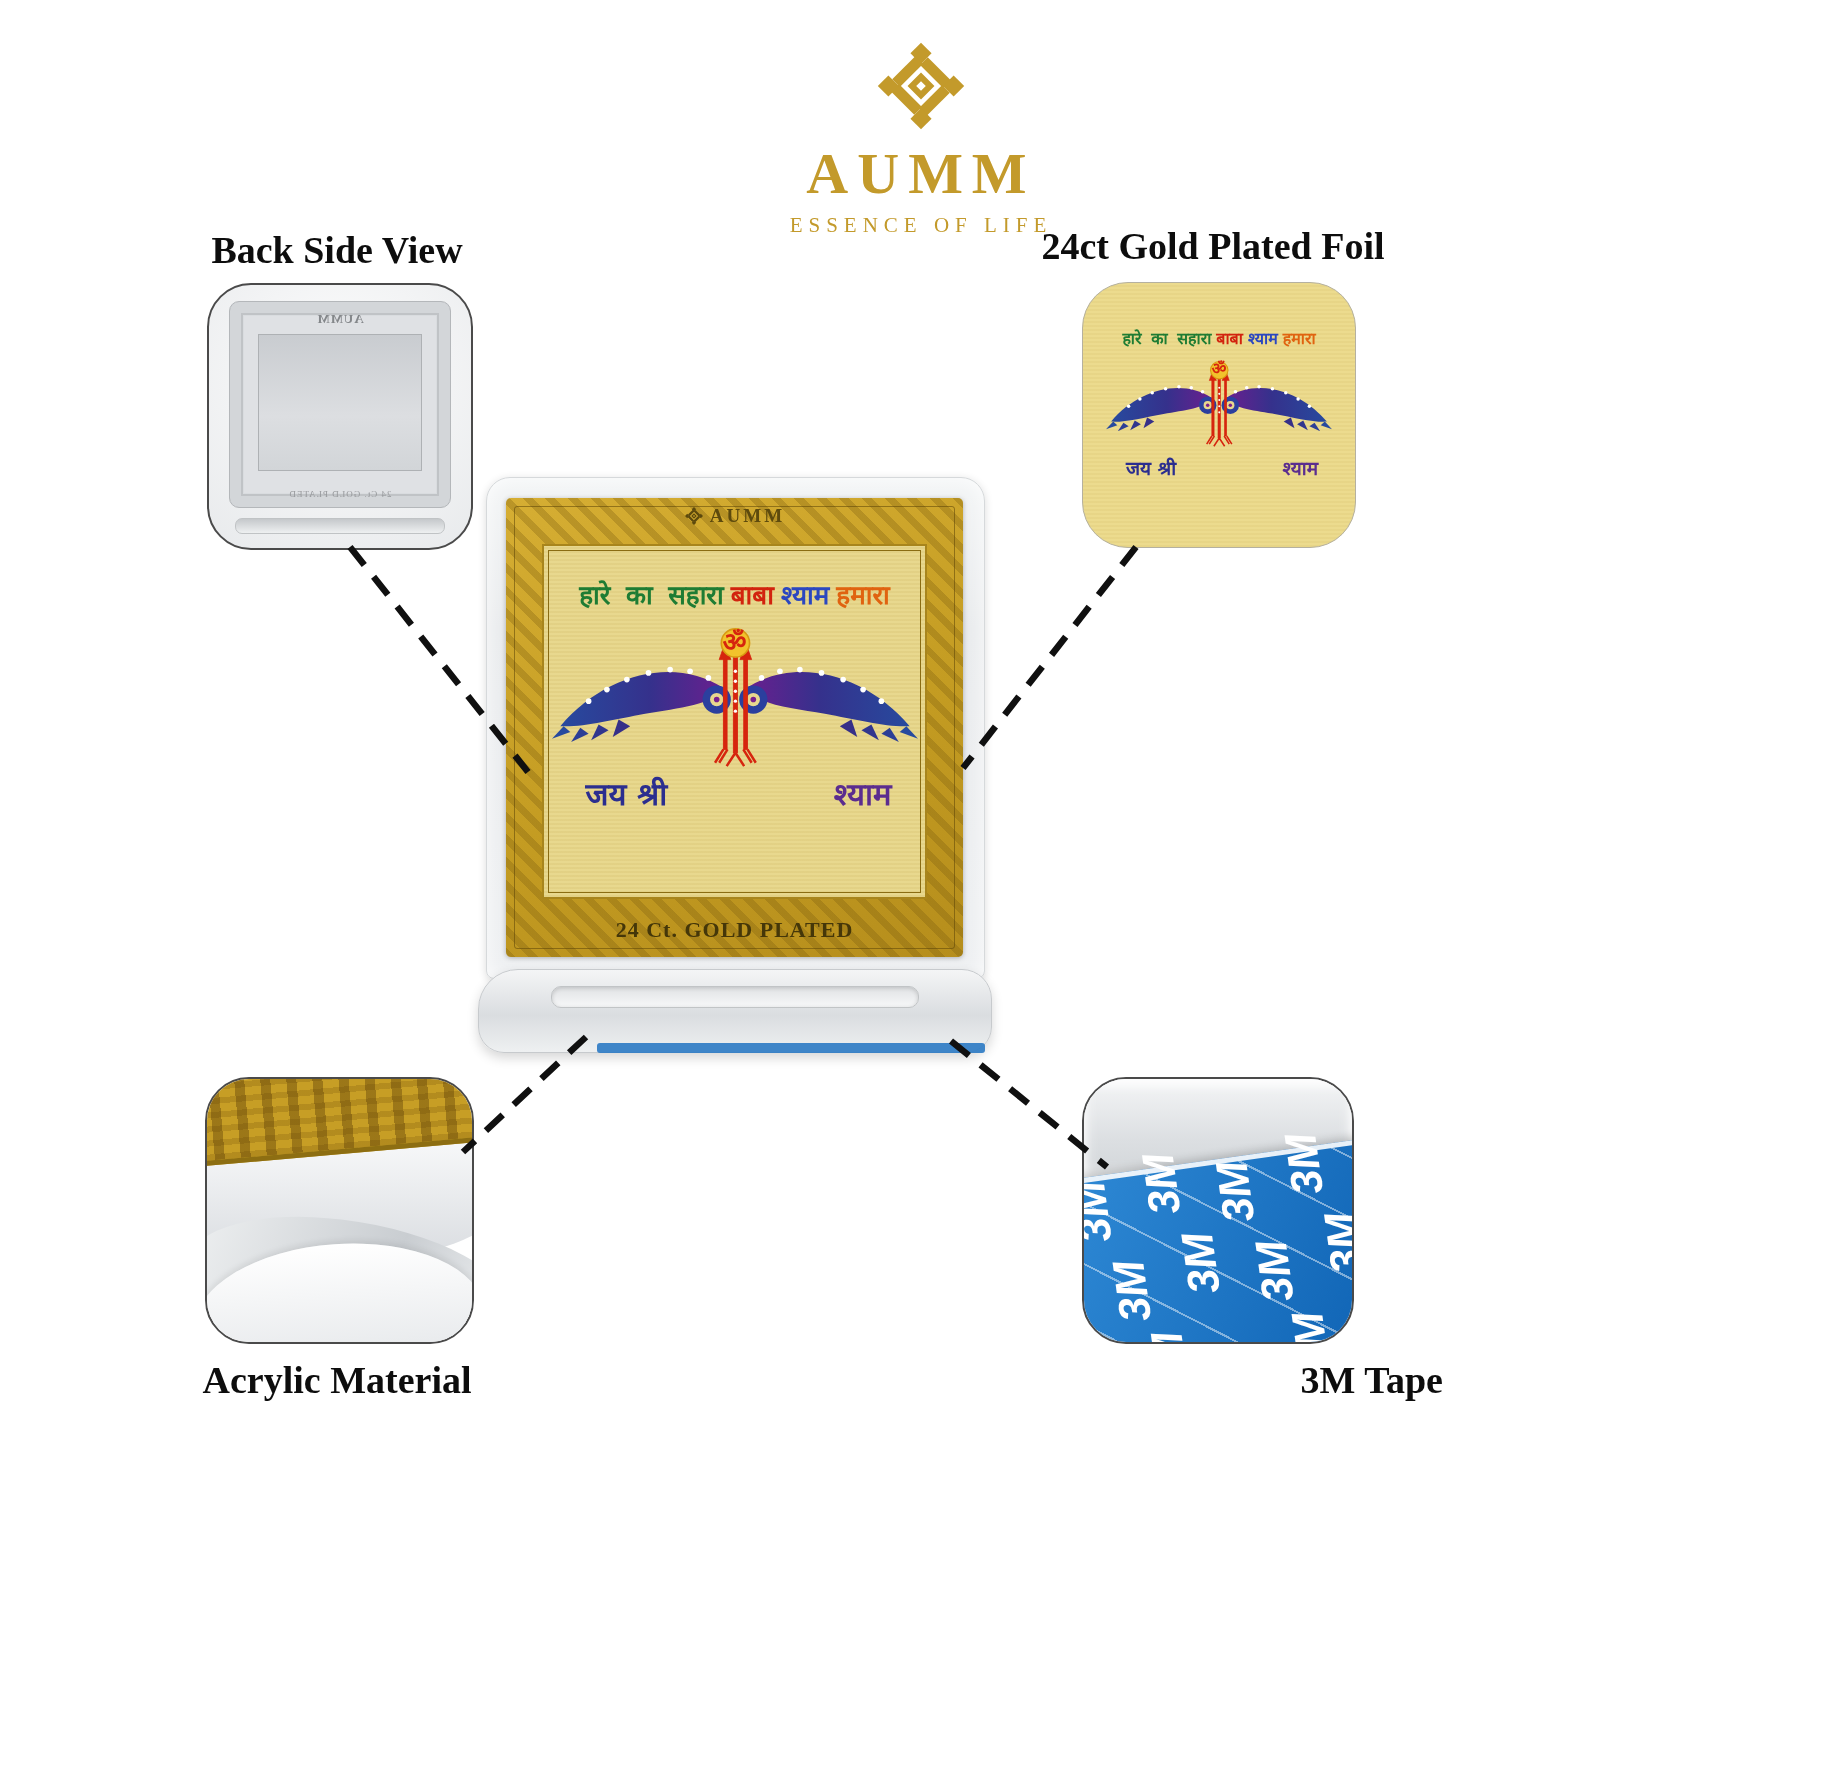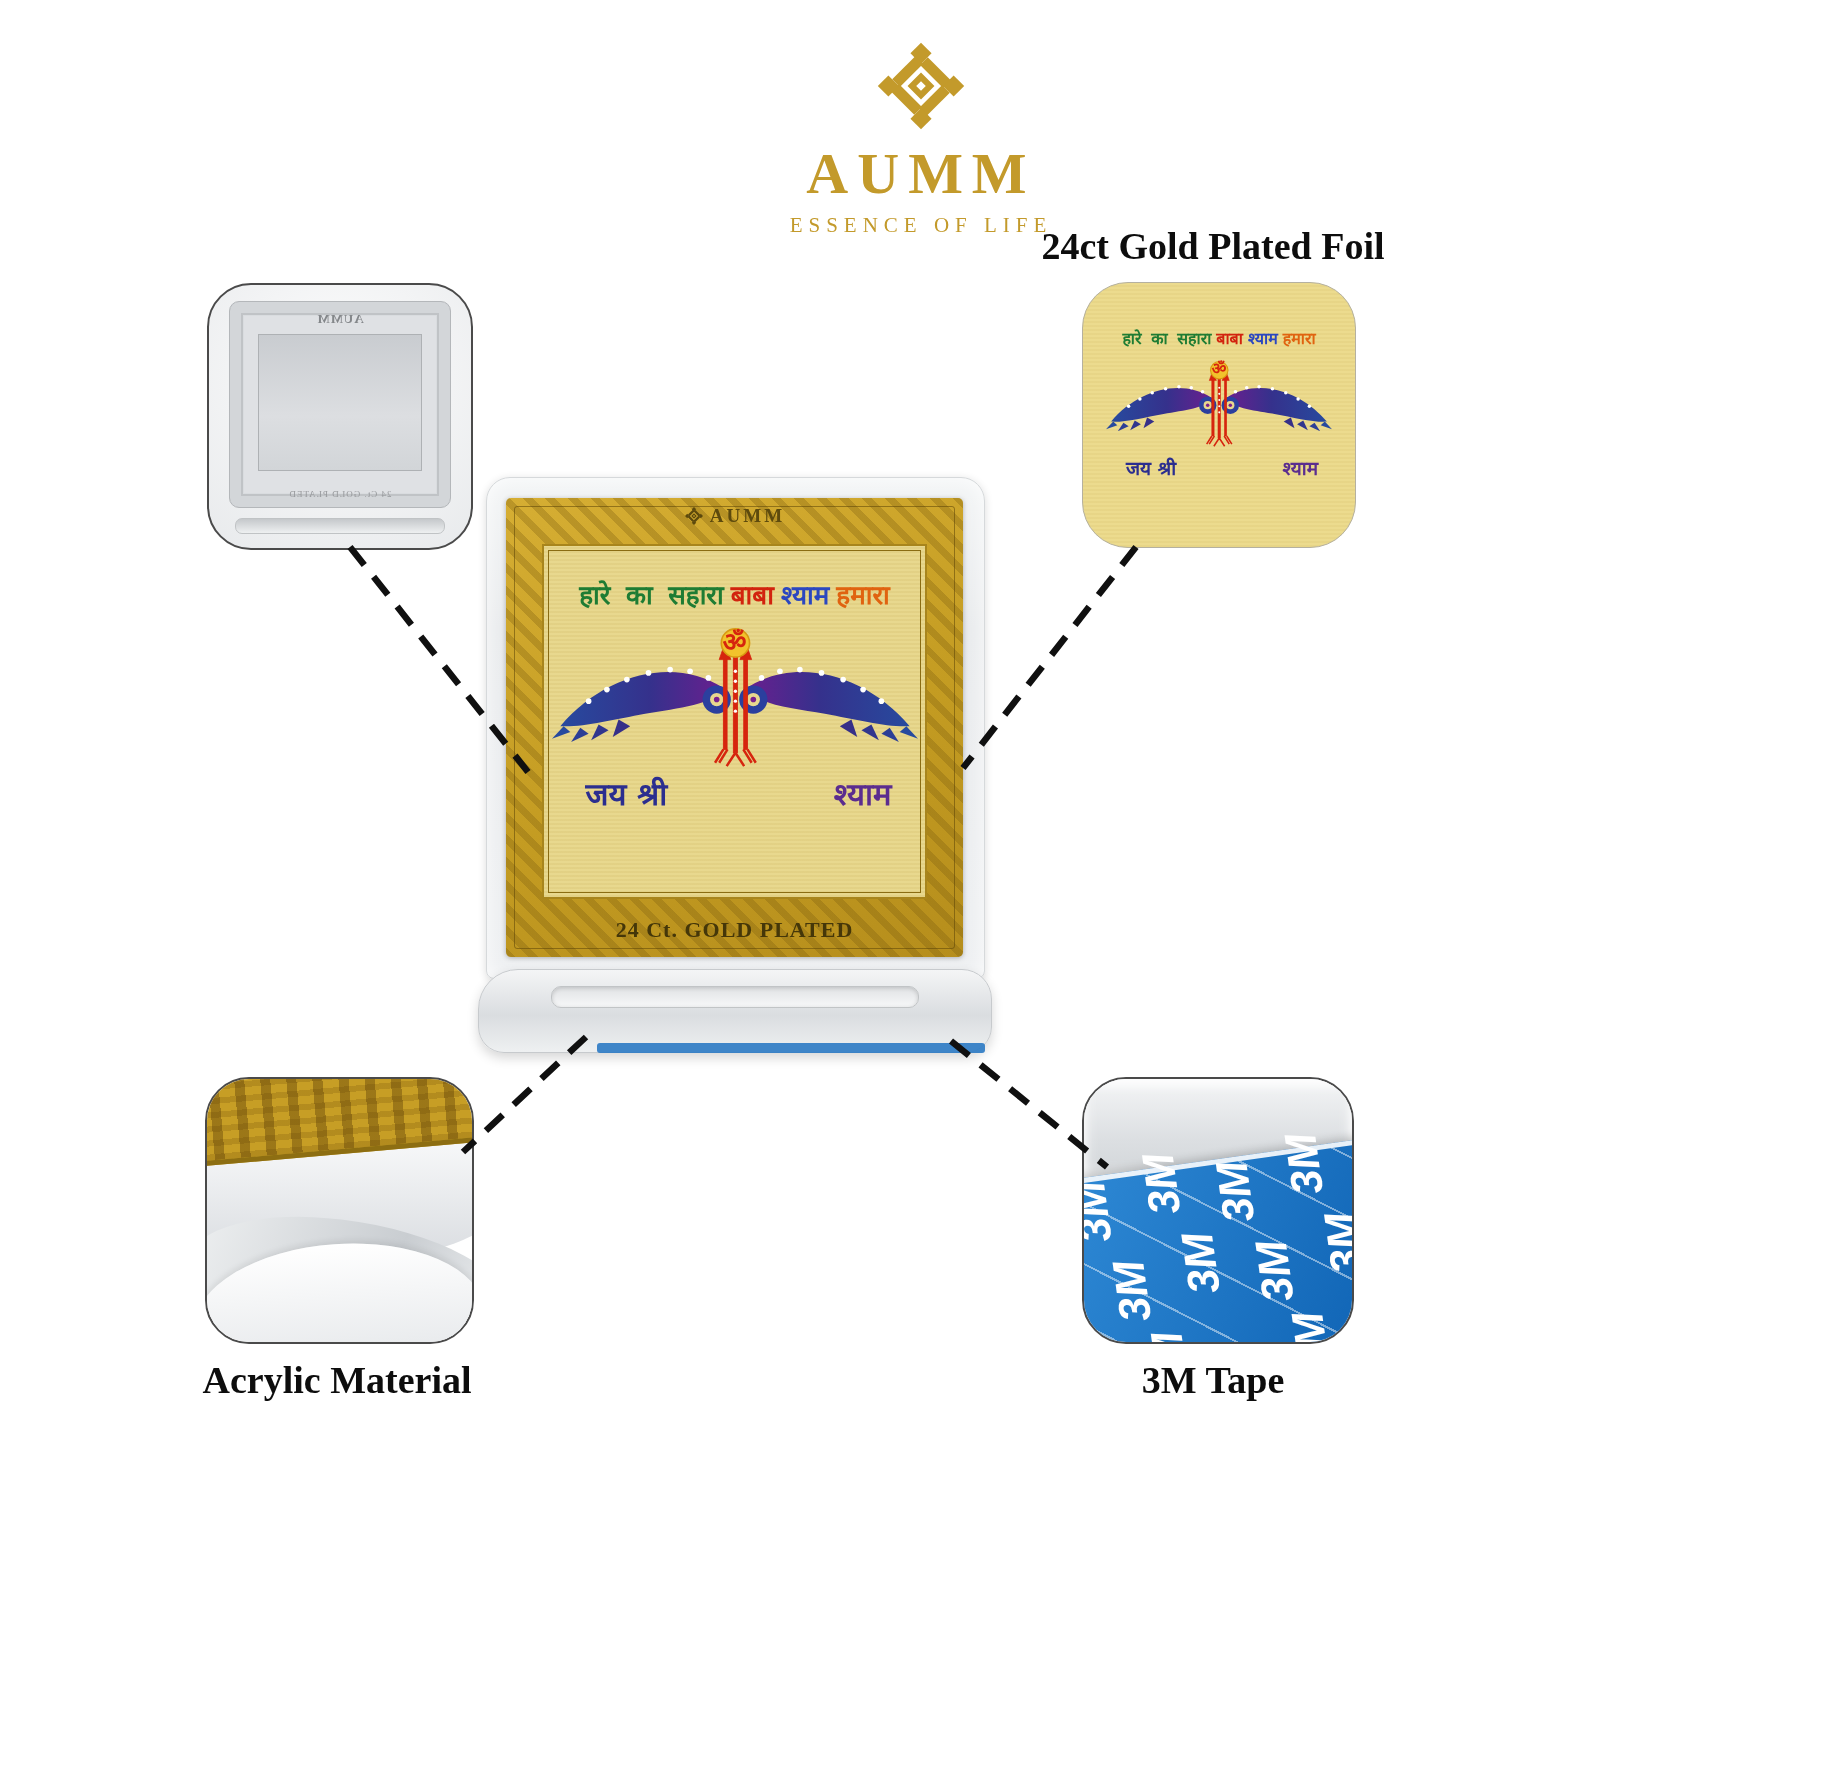--- a/index.html
+++ b/index.html
@@ -13,21 +13,21 @@
   .brand-header{position:absolute;left:671px;top:38px;width:500px;text-align:center;z-index:5;}
   .brand-icon{width:96px;height:96px;color:#c39a2b;display:inline-block;}
   .brand-name{margin-top:2px;font-size:58px;font-weight:bold;color:#c39a2b;letter-spacing:9px;}
   .brand-tagline{margin-top:6px;font-size:21px;color:#c39a2b;letter-spacing:6px;font-weight:500;}
 
   
   .callout-label{position:absolute;text-align:center;font-size:38px;font-weight:600;color:#0d0d0d;z-index:6;}
   .label-back{left:117px;top:228px;width:440px;}
   .label-foil{left:983px;top:224px;width:460px;}
   .label-acrylic{left:117px;top:1358px;width:440px;}
-  .label-tape{left:983px;top:1358px;width:460px;}
+  .label-tape{left:983px;top:1358px;width:460px;text-align:right;}
 
   
   .thumb{position:absolute;overflow:hidden;z-index:10;}
   .thumb-back{left:207px;top:283px;width:262px;height:263px;border:2px solid #4a4a4a;border-radius:44px;
               background:radial-gradient(circle at 50% 35%,#fdfdfd,#e8eaec);}
   .back-frame{position:absolute;left:20px;right:20px;top:16px;bottom:40px;background:#dfe1e4;border-radius:10px;
               border:1px solid #b4b7ba;
               box-shadow:inset 0 0 0 11px #d3d6d9, inset 0 0 0 13px #c0c3c6, inset 0 0 0 14px #d9dcdf;}
   .back-screen{position:absolute;left:28px;right:28px;top:32px;bottom:36px;border:1px solid #aeb1b4;
                background:linear-gradient(180deg,#c9ccd0,#dcdee1 60%,#d2d5d8);}
@@ -188,20 +188,21 @@
 <div class="canvas">
 
   <div class="brand-header">
     <svg class="brand-icon" viewBox="0 0 100 100">
         <use href="#knot"></use>
       </svg>
     <div class="brand-name">AUMM</div>
     <div class="brand-tagline">ESSENCE OF LIFE</div>
   </div>
 
+  <div class="callout-label label-back">Back Side View</div>
   <div class="callout-label label-foil">24ct Gold Plated Foil</div>
   <div class="callout-label label-acrylic">Acrylic Material</div>
   <div class="callout-label label-tape">3M Tape</div>
 
   <div class="thumb thumb-back">
     <div class="back-frame">
       <span class="back-brand">AUMM</span>
       <div class="back-screen"></div>
       <span class="back-plated">24 Ct. GOLD PLATED</span>
     </div>

